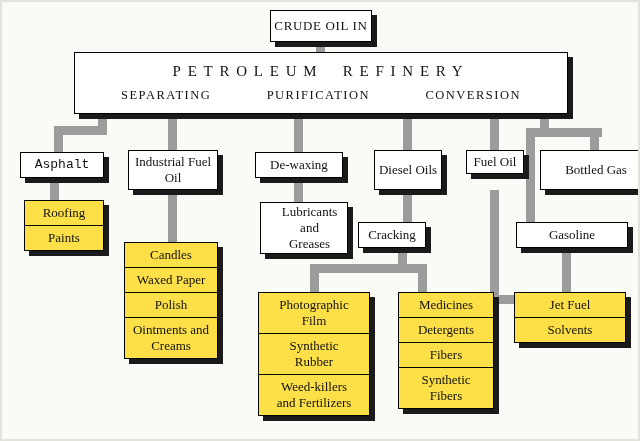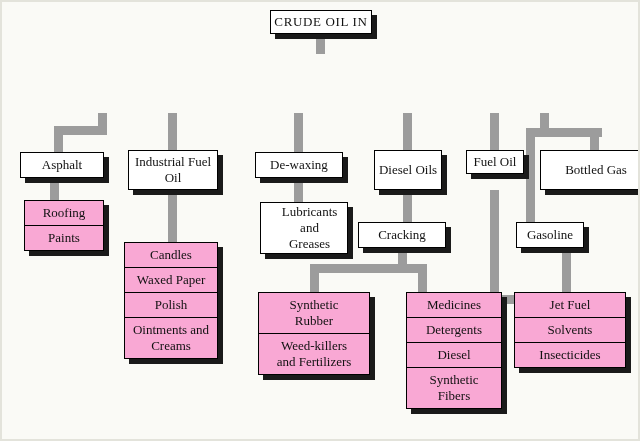--- a/index.html
+++ b/index.html
@@ -30,21 +30,21 @@
     align-items:center;
     justify-content:center;
     text-align:center;
     font-size:13px;
     line-height:16px;
     color:#111;
     box-sizing:border-box;
   }
   .list{
     position:absolute;
-    background:#f9a8d4;
+    background:#fde047;
     border:1.5px solid #000;
     box-shadow:5px 5px 0 0 #1a1a1a;
     z-index:2;
     box-sizing:border-box;
   }
   .list .row{
     display:flex;
     align-items:center;
     justify-content:center;
     text-align:center;
@@ -116,26 +116,34 @@
   <div class="conn" style="left:524px;top:126px;width:76px;height:9px;"></div>
   <div class="conn" style="left:588px;top:126px;width:9px;height:26px;"></div>
   <div class="conn" style="left:524px;top:126px;width:9px;height:96px;"></div>
   <div class="conn" style="left:560px;top:246px;width:9px;height:46px;"></div>
 
   <div class="conn" style="left:396px;top:246px;width:9px;height:24px;"></div>
   <div class="conn" style="left:308px;top:262px;width:117px;height:9px;"></div>
   <div class="conn" style="left:308px;top:262px;width:9px;height:30px;"></div>
   <div class="conn" style="left:416px;top:262px;width:9px;height:30px;"></div>
 
-  <div class="box crude" style="left:268px;top:8px;width:102px;height:24px;">
+  <div class="box crude" style="left:268px;top:8px;width:102px;height:32px;">
     <span>CRUDE OIL IN</span>
   </div>
 
-
-  <div class="box" style="left:18px;top:150px;width:84px;height:26px;">
+  <div class="box refinery" style="left:72px;top:50px;width:494px;height:62px;">
+    <div class="refinery-title">PETROLEUM REFINERY</div>
+    <div class="process-row">
+      <span class="process-label">SEPARATING</span>
+      <span class="process-label">PURIFICATION</span>
+      <span class="process-label">CONVERSION</span>
+    </div>
+  </div>
+
+  <div class="box" style="left:18px;top:150px;width:84px;height:26px;font-family:Liberation Mono, monospace;">
     <span>Asphalt</span>
   </div>
 
   <div class="box" style="left:126px;top:148px;width:90px;height:40px;">
     <span>Industrial Fuel Oil</span>
   </div>
 
   <div class="box" style="left:372px;top:148px;width:68px;height:40px;">
     <span>Diesel Oils</span>
   </div>
@@ -154,46 +162,46 @@
 
   <div class="list" style="left:22px;top:198px;width:80px;">
     <div class="row">Roofing</div>
     <div class="row">Paints</div>
   </div>
 
   <div class="box narrow-pad" style="left:258px;top:200px;width:88px;height:52px;padding-left:23px;">
     <span>Lubricants and Greases</span>
   </div>
 
-  <div class="box" style="left:356px;top:220px;width:88px;height:26px;">
+  <div class="box" style="left:356px;top:220px;width:68px;height:26px;">
     <span>Cracking</span>
   </div>
 
-  <div class="box" style="left:514px;top:220px;width:68px;height:26px;justify-content:center;">
+  <div class="box" style="left:514px;top:220px;width:112px;height:26px;justify-content:center;">
     <span>Gasoline</span>
   </div>
 
   <div class="list" style="left:122px;top:240px;width:94px;">
     <div class="row">Candles</div>
     <div class="row">Waxed Paper</div>
     <div class="row">Polish</div>
     <div class="row">Ointments and Creams</div>
   </div>
 
   <div class="list" style="left:256px;top:290px;width:112px;">
+    <div class="row" style="padding:4px 14px;">Photographic Film</div>
     <div class="row" style="padding:4px 18px;">Synthetic Rubber</div>
     <div class="row" style="padding:4px 14px;">Weed-killers and Fertilizers</div>
   </div>
 
-  <div class="list" style="left:396px;top:290px;width:96px;margin-left:8px;">
+  <div class="list" style="left:396px;top:290px;width:96px;">
     <div class="row">Medicines</div>
     <div class="row">Detergents</div>
-    <div class="row">Diesel</div>
+    <div class="row">Fibers</div>
     <div class="row" style="padding:4px 14px;">Synthetic Fibers</div>
   </div>
 
   <div class="list" style="left:512px;top:290px;width:112px;">
     <div class="row">Jet Fuel</div>
     <div class="row">Solvents</div>
-    <div class="row">Insecticides</div>
   </div>
 
 </div>
 
 </body></html>

